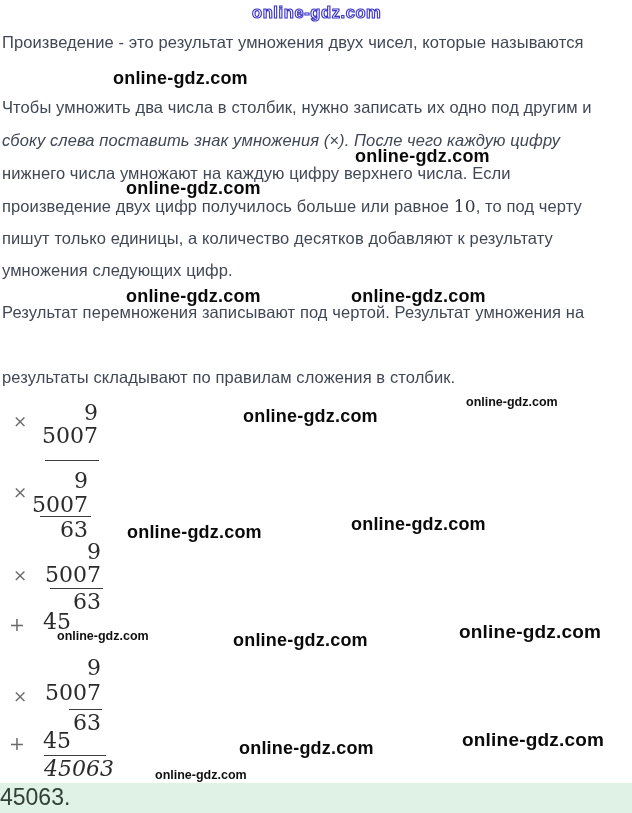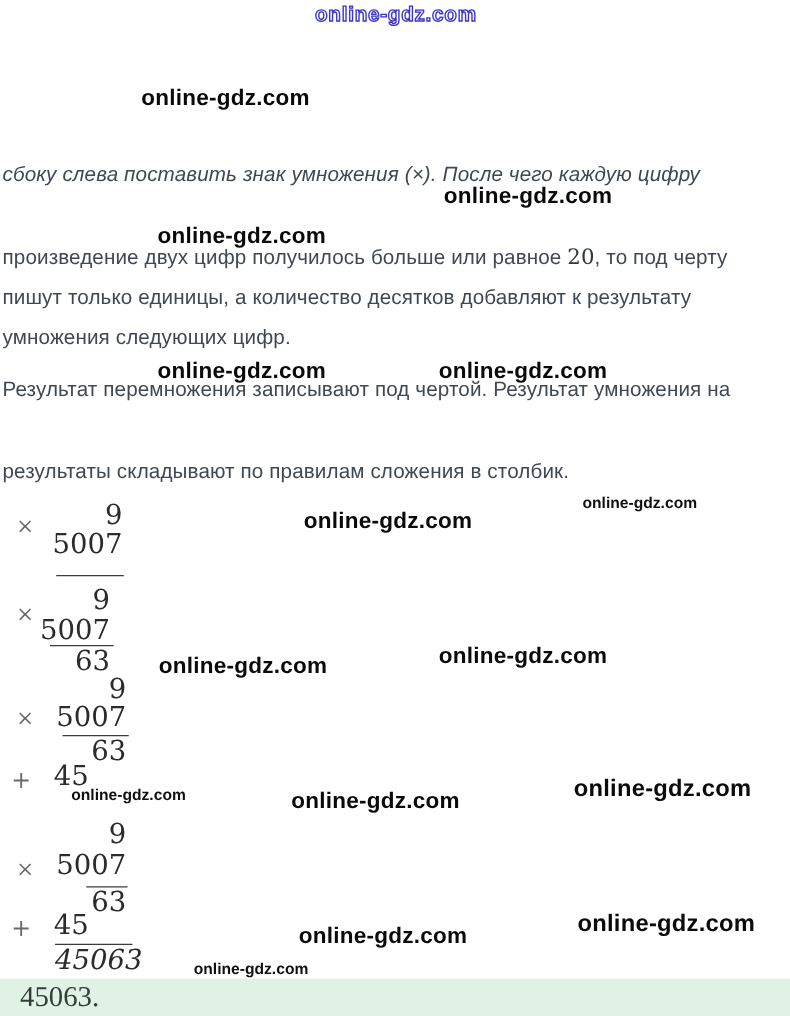--- a/index.html
+++ b/index.html
@@ -35,41 +35,43 @@
     position:absolute; font-family:"DejaVu Serif", serif;
     font-size:17px; line-height:1; color:#6b6b6b;
   }
   .mline { position:absolute; height:0; border-top:1.4px solid #3c3c3c; }
   .answer-strip {
     position:absolute; left:0; top:783px; width:632px; height:30px;
     background:#dff2e5;
   }
   .answer-text {
     position:absolute; left:0px; top:786px;
-    font-family:Liberation Serif, serif; font-size:23px; color:#333d3a;
+    font-family:Liberation Sans, sans-serif; font-size:23px; color:#333d3a;
     line-height:1;
-    margin-left:16px;
   }
 </style>
 </head>
 <body>
 
 <div class="page">
 
   <div class="wm-outline" style="left:252px; top:3px;">online-gdz.com</div>
 
+  <div class="line" style="left:2px; top:33px;">Произведение - это результат умножения двух чисел, которые называются</div>
   <div class="wm-b" style="left:113px; top:68px;">online-gdz.com</div>
 
+  <div class="line" style="left:2px; top:98px;">Чтобы умножить два числа в столбик, нужно записать их одно под другим и</div>
   <div class="line" style="left:2px; top:131px;font-style:italic;">сбоку слева поставить знак умножения (×). После чего каждую цифру</div>
   <div class="wm-b" style="left:355px; top:146px;">online-gdz.com</div>
 
+  <div class="line" style="left:2px; top:164px;">нижнего числа умножают на каждую цифру верхнего числа. Если</div>
   <div class="wm-b" style="left:126px; top:178px;">online-gdz.com</div>
 
   <div class="line" style="left:2px; top:196px;">
-    <span>произведение двух цифр получилось больше или равное </span><span class="mnum-inline">20</span><span>, то под черту</span>
+    <span>произведение двух цифр получилось больше или равное </span><span class="mnum-inline">10</span><span>, то под черту</span>
   </div>
   <div class="line" style="left:2px; top:229px;">пишут только единицы, а количество десятков добавляют к результату</div>
   <div class="line" style="left:2px; top:261px;">умножения следующих цифр.</div>
 
   <div class="wm-b" style="left:126px; top:286px;">online-gdz.com</div>
   <div class="wm-b" style="left:351px; top:286px;">online-gdz.com</div>
 
   <div class="line" style="left:2px; top:303px;text-align:center;">Результат перемножения записывают под чертой. Результат умножения на</div>
   <div class="line" style="left:2px; top:368px;">результаты складывают по правилам сложения в столбик.</div>
 

